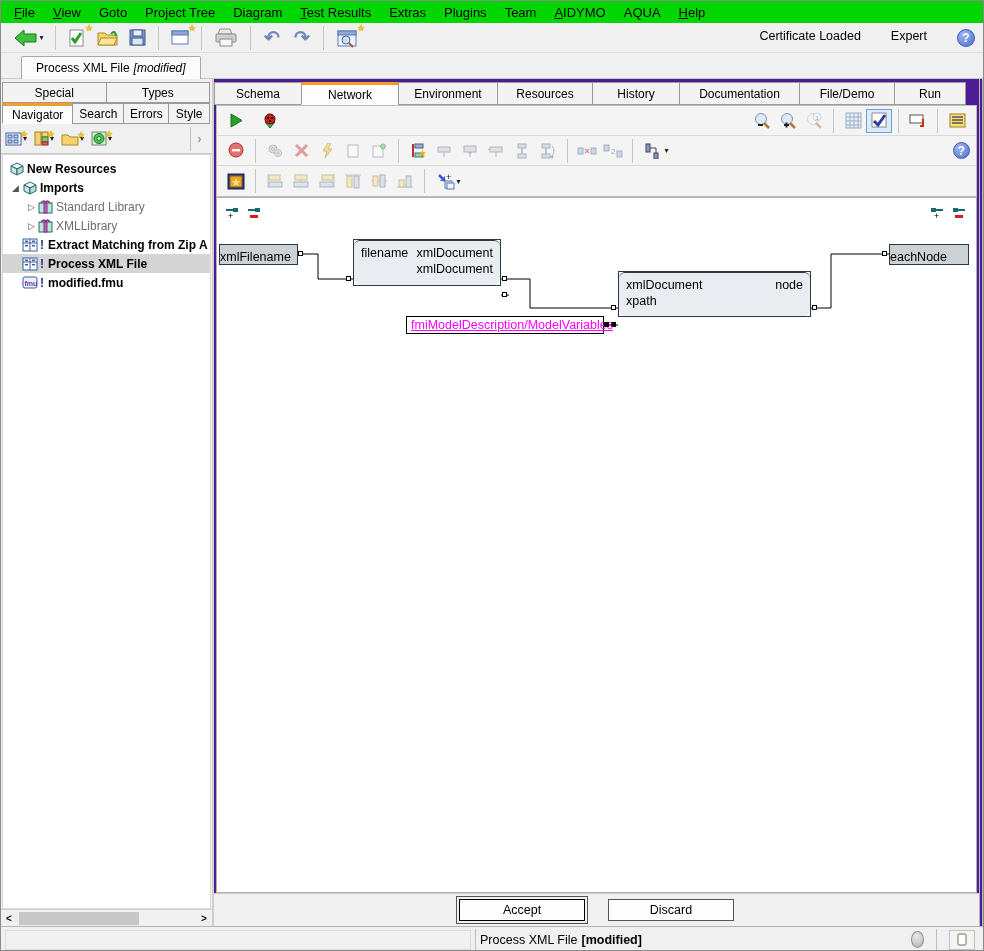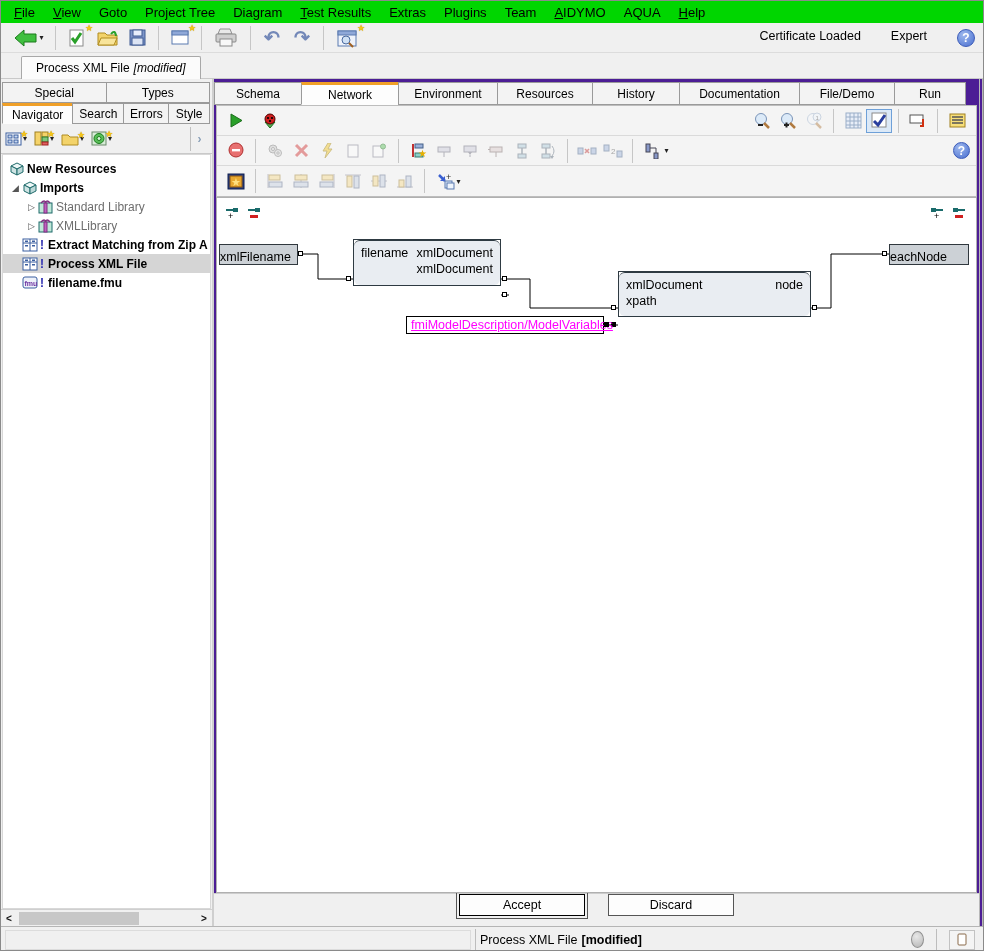--- a/index.html
+++ b/index.html
@@ -71,21 +71,21 @@
   .block { position:absolute; border:1px solid #2e3a42; }
   .block-header { background:#5e7a89; color:#fff; font-weight:bold; font-size:12.5px; height:27px; display:flex; align-items:center; justify-content:center; padding:0 8px; }
   .block-body { background:#e9edf2; border-top:1px solid #2e3a42; font-size:12.5px; padding:4px 0 6px 0;border-radius:6px; }
   .prow { height:16px; display:flex; justify-content:space-between; padding:0 7px; align-items:center; }
   .pin { position:absolute; width:5px; height:5px; background:#fff; border:1px solid #000; }
   .pin.filled { background:#000; }
   .const-box { position:absolute; background:#fff; border:1px solid #000; height:18px; display:flex; align-items:center; padding:0 4px; }
   .const-box span { color:#ff00ff; font-size:12.5px; text-decoration:underline; }
   .pinbtn { position:absolute; width:16px; height:15px; font-size:9px; line-height:6px; text-align:center; }
   
-  .accept-bar { height:33px; display:flex; justify-content:center; gap:23px; background:#f0f0f0; border-top:1px solid #cdcdcd; }
+  .accept-bar { height:33px; display:flex; align-items:center; justify-content:center; gap:23px; background:#f0f0f0; border-top:1px solid #cdcdcd; }
   .btn { width:126px; height:22px; background:#fdfdfd; border:1px solid #555; display:flex; align-items:center; justify-content:center; font-size:12.5px; }
   .btn.focused { outline:1px solid #555; outline-offset:2px; border:1px solid #000; }
   
   .statusbar { height:26px; display:flex; align-items:center; border-top:1px solid #b5b5b5; background:#f0f0f0; }
   .sb-left { width:466px; height:20px; margin-left:4px; border:1px solid #dcdcdc; }
   .sb-sep { width:1px; height:22px; background:#bdbdbd; margin:0 4px; }
   .sb-text { display:flex; gap:4px; font-size:12.5px; }
   .sb-right { margin-left:auto; display:flex; align-items:center; gap:8px; padding-right:8px; }
   .led { width:13px; height:17px; border-radius:50%; background:radial-gradient(circle at 40% 30%, #e8e8e8, #b5b5b5); border:1px solid #909090; }
   .sb-iconbox { width:26px; height:20px; border:1px solid #c2c2c2; display:flex; align-items:center; justify-content:center; background:#f4f4f4; }
@@ -316,21 +316,21 @@
         <span class="bold">Process XML File</span>
       </div>
       <div class="tree-item" style="padding-left:19px">
         <span class="ticon">
             <svg width="16" height="13">
               <rect x="1" y="1" width="14" height="11" rx="2" fill="#eef2fa" stroke="#3a5fa0"></rect>
               <text x="2.5" y="9.5" font-size="7" font-weight="bold" fill="#6a30a0" font-family="Liberation Sans, sans-serif">fmu</text>
             </svg>
           </span>
         <span class="excl">!</span>
-        <span class="bold">filename.fmu</span>
+        <span class="bold">modified.fmu</span>
       </div>
     </div>
 
     <div class="hscroll">
       <span class="hs-arrow">&lt;</span>
       <span class="hs-thumb"></span>
       <span class="hs-fill"></span>
       <span class="hs-arrow">&gt;</span>
     </div>
   </div>

